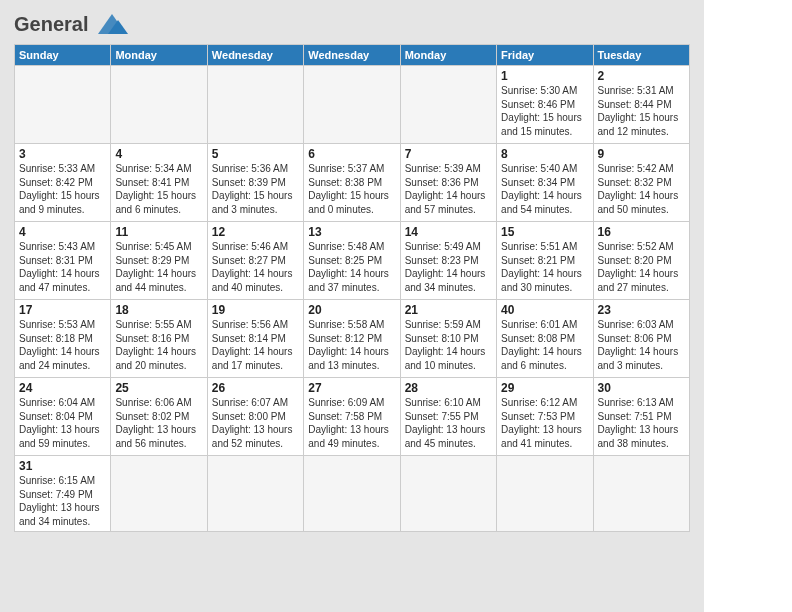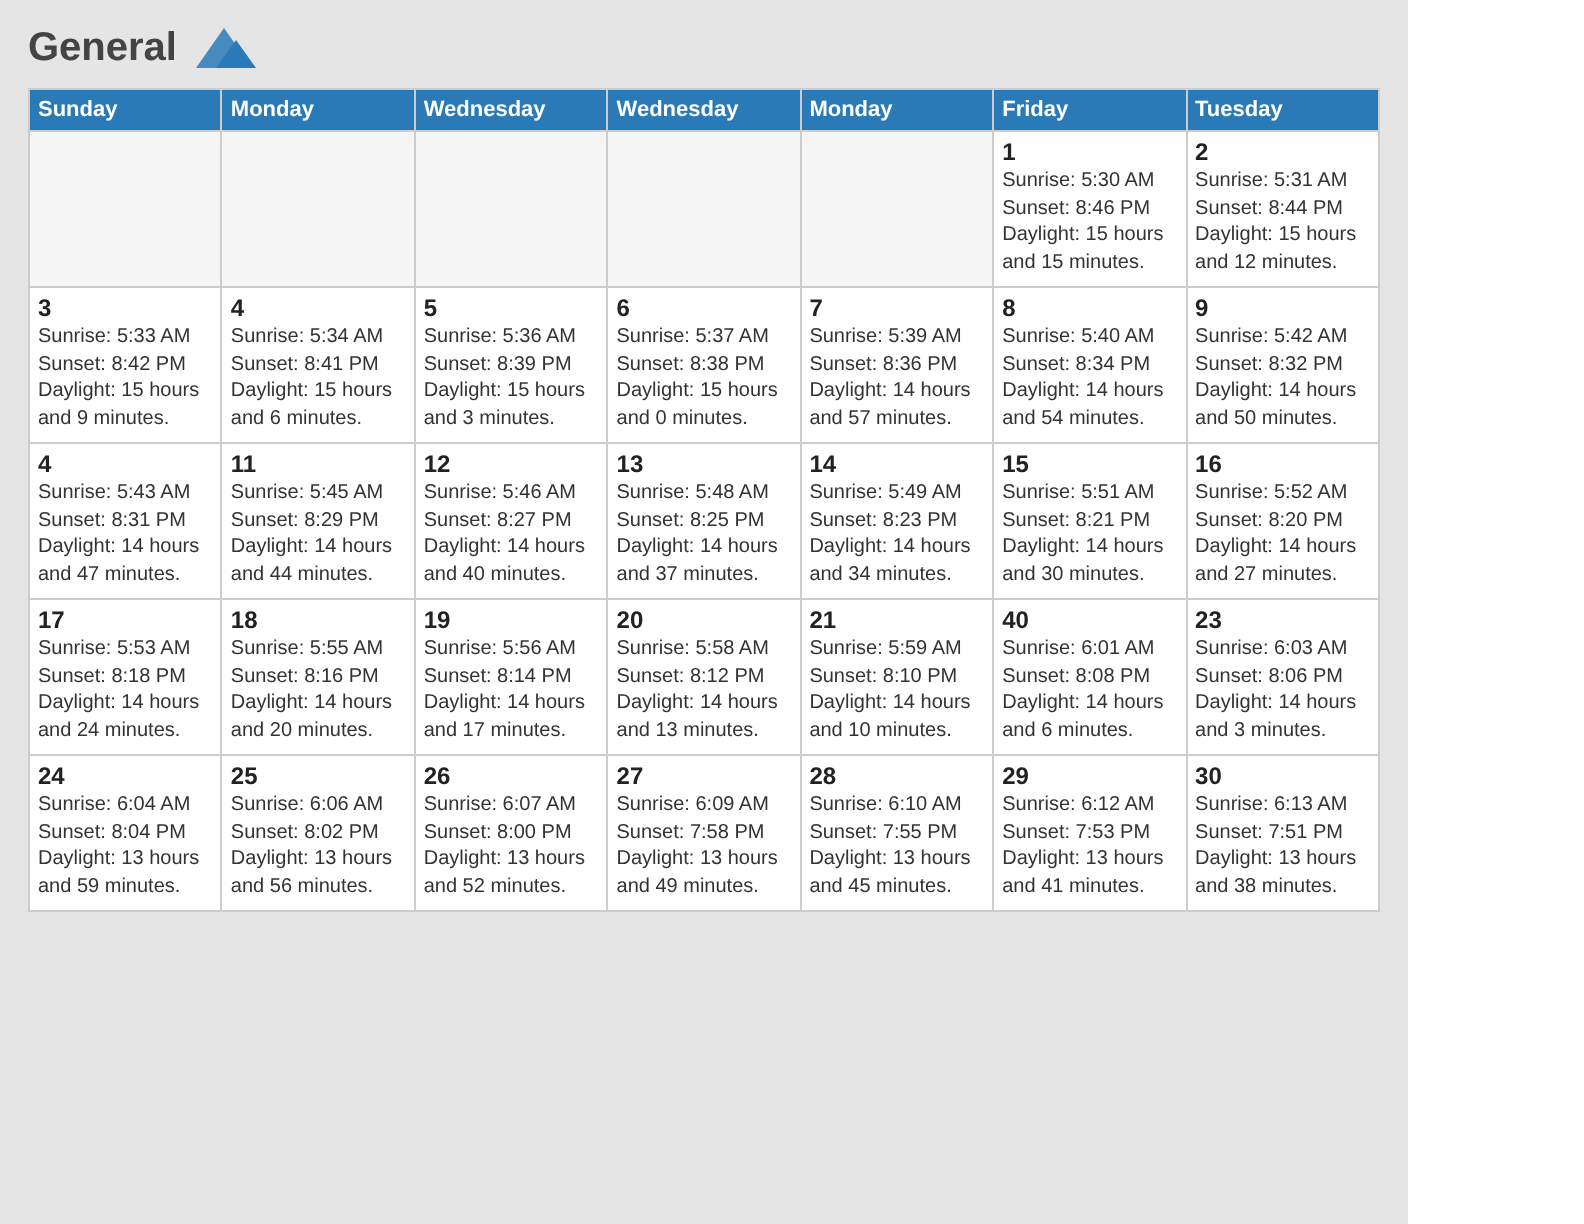--- a/index.html
+++ b/index.html
@@ -245,15 +245,27 @@
           </td>
           <td>
             <span class="day-number">29</span>
             <div class="day-info">Sunrise: 6:12 AM<br>Sunset: 7:53 PM<br>Daylight: 13 hours and 41 minutes.</div>
           </td>
           <td>
             <span class="day-number">30</span>
             <div class="day-info">Sunrise: 6:13 AM<br>Sunset: 7:51 PM<br>Daylight: 13 hours and 38 minutes.</div>
           </td>
         </tr>
+        <tr class="last-row">
+          <td>
+            <span class="day-number">31</span>
+            <div class="day-info">Sunrise: 6:15 AM<br>Sunset: 7:49 PM<br>Daylight: 13 hours and 34 minutes.</div>
+          </td>
+          <td class="empty"></td>
+          <td class="empty"></td>
+          <td class="empty"></td>
+          <td class="empty"></td>
+          <td class="empty"></td>
+          <td class="empty"></td>
+        </tr>
       </tbody>
   </table>
 </div>
 
 </body></html>

